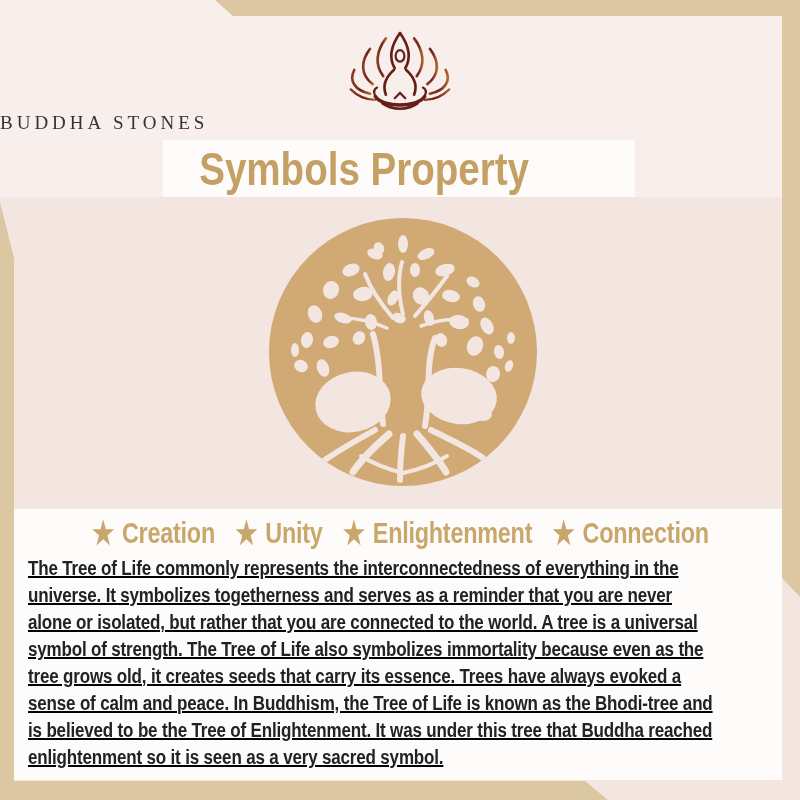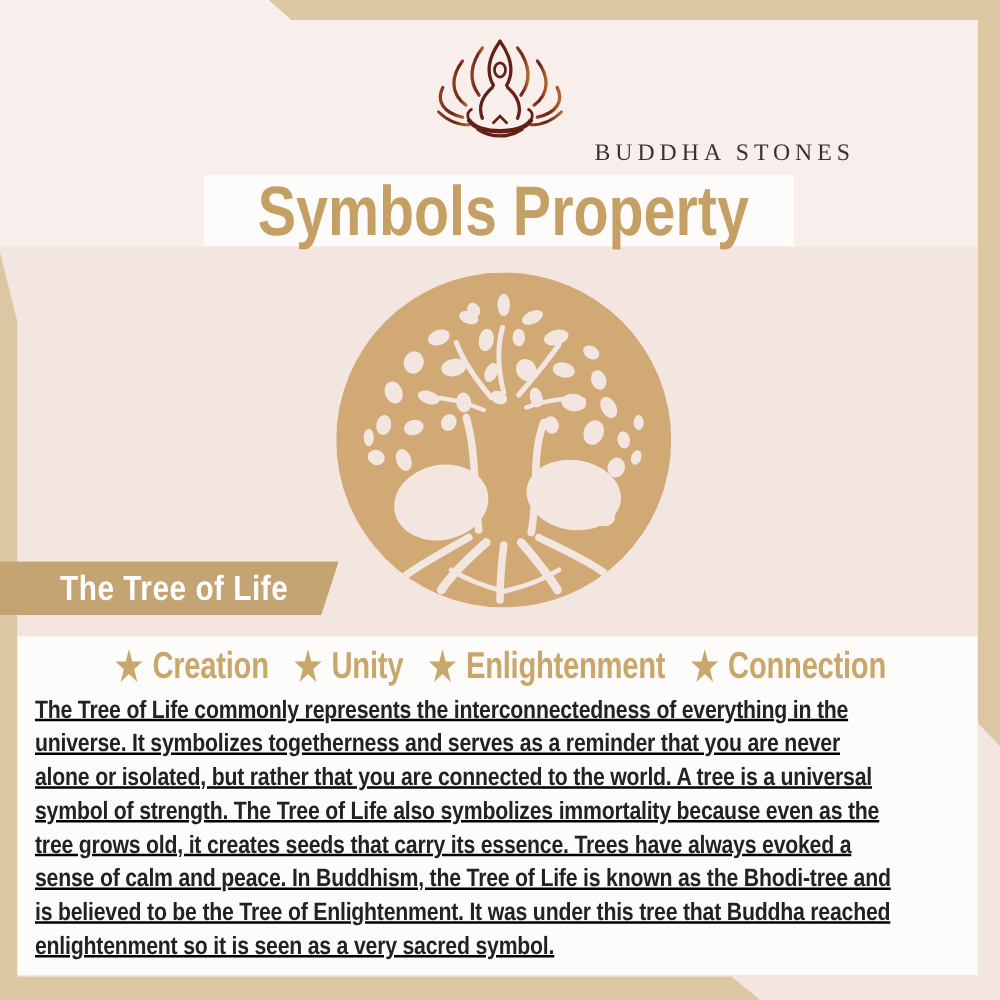--- a/index.html
+++ b/index.html
@@ -18,27 +18,27 @@
   .left-strip{position:absolute;left:0;top:202px;width:14px;height:598px;
             clip-path:polygon(0 0,14px 56px,14px 598px,0 598px);}
   .bottom-strip{position:absolute;left:0;top:781px;width:608px;height:19px;
             clip-path:polygon(0 0,585px 0,608px 19px,0 19px);}
 
   .white-band{position:absolute;left:163px;top:140px;width:472px;height:57px;background:var(--white_panel);}
   .white-panel{position:absolute;left:14px;top:509px;width:768px;height:271px;background:var(--white_panel);}
 
   
   .logo{position:absolute;left:322px;top:26px;width:156px;height:88px;}
-  .brand-name{position:absolute;left:0;top:112px;width:684px;text-align:right;
+  .brand-name{position:absolute;left:0;top:112px;width:684px;text-align:left;
       font-family:"Liberation Serif",serif;font-size:19px;font-weight:500;
       letter-spacing:4px;color:var(--brand_text);}
 
   
   .page-title{position:absolute;left:163px;top:140px;width:472px;height:57px;
-      line-height:57px;text-align:right;font-weight:700;font-size:56px;
+      line-height:57px;text-align:left;font-weight:700;font-size:47px;
       color:var(--heading_gold);}
   .page-title>span{display:inline-block;transform:scaleX(.82);white-space:nowrap;}
 
   
   .tree{position:absolute;left:269px;top:218px;width:268px;height:268px;}
 
   
   .ribbon{position:absolute;left:0;top:449px;width:271px;height:43px;background:var(--ribbon);
       clip-path:polygon(0 0,271px 0,257px 43px,0 43px);}
   .ribbon-label{position:absolute;left:48px;top:0;height:43px;line-height:43px;
@@ -169,23 +169,20 @@
         <path d="M134,218 C132,234 131,248 131,262" stroke-width="6"></path>
         <path d="M148,216 C160,230 170,242 177,254" stroke-width="7"></path>
         <path d="M106,212 C88,222 70,232 56,242" stroke-width="6"></path>
         <path d="M162,212 C182,222 200,230 214,240" stroke-width="6"></path>
         <path d="M92,238 C108,248 122,252 134,255" stroke-width="4"></path>
         <path d="M178,238 C162,248 148,252 134,255" stroke-width="4"></path>
       </g>
     </g>
   </svg>
 
-  <div class="ribbon">
-    <div class="ribbon-label">The Tree of Life</div>
-  </div>
 
   <div class="keywords">
     <div class="kw-inner">
         <span class="kw">
         <span class="star">★</span>
         <span>Creation</span>
       </span>
         <span class="kw">
         <span class="star">★</span>
         <span>Unity</span>

